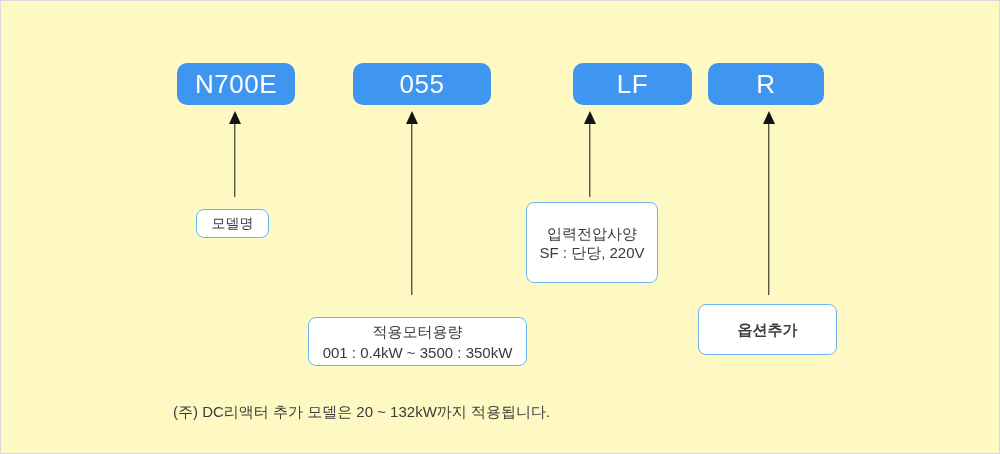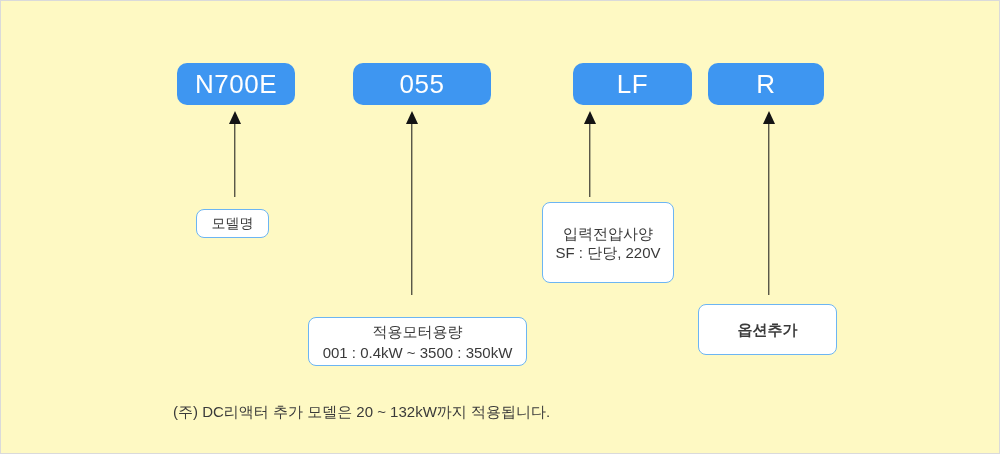--- a/index.html
+++ b/index.html
@@ -75,21 +75,21 @@
   .label-box .ln {
     display: block;
     font-size: 15px;
     line-height: 19px;
     white-space: nowrap;
   }
   .label-model    { left: 195px; top: 208px; width: 73px;  height: 29px; }
   .label-model .ln{ font-size: 14px; }
   .label-capacity { left: 307px; top: 316px; width: 219px; height: 49px; }
   .label-capacity .ln { line-height: 21px; }
-  .label-voltage  { left: 525px; top: 201px; width: 132px; height: 81px; margin-left: 16px; }
+  .label-voltage  { left: 525px; top: 201px; width: 132px; height: 81px; }
   .label-option   { left: 697px; top: 303px; width: 139px; height: 51px; font-weight: bold; }
   .label-option .ln { line-height: 21px; }
 
   .footnote {
     position: absolute;
     left: 172px;
     top: 400px;
     font-size: 15px;
     line-height: 21px;
     color: #3a3a3a;

